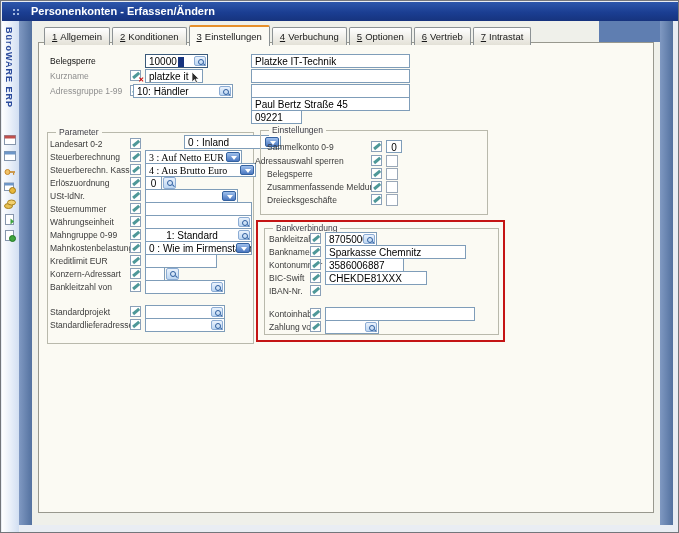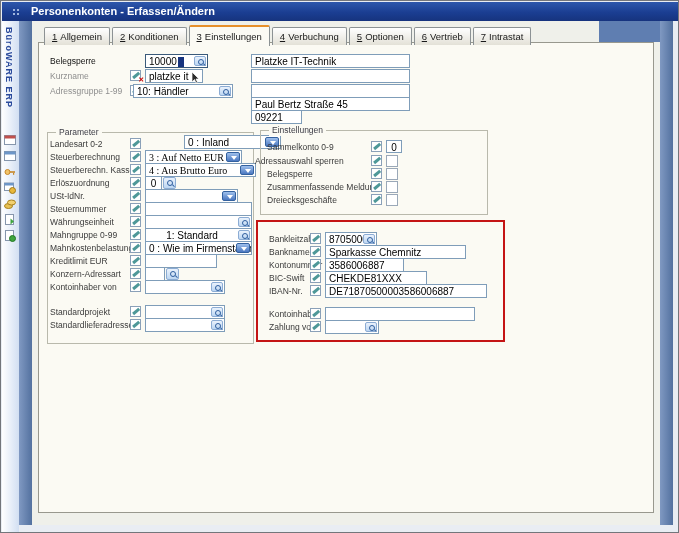--- a/index.html
+++ b/index.html
@@ -220,21 +220,21 @@
 
     <div class="lbl" style="left:11px;top:211px;">Kreditlimit EUR</div>
     <span class="eic" style="left:91px;top:212px;"></span>
     <div class="fld" style="left:106px;top:211px;width:72px;"><span></span></div>
 
     <div class="lbl" style="left:11px;top:224px;">Konzern-Adressart</div>
     <span class="eic" style="left:91px;top:225px;"></span>
     <div class="fld" style="left:106px;top:224px;width:20px;"><span></span></div>
     <span class="lbtn solo" style="left:127px;top:225px;"></span>
 
-    <div class="lbl" style="left:11px;top:237px;">Kontoinhaber von</div>
+    <div class="lbl" style="left:11px;top:237px;">Bankleitzahl von</div>
     <span class="eic" style="left:91px;top:238px;"></span>
     <div class="fld wbtn" style="left:106px;top:237px;width:80px;"><span></span><span class="lbtn"></span></div>
 
     <div class="lbl" style="left:11px;top:262px;">Standardprojekt</div>
     <span class="eic" style="left:91px;top:263px;"></span>
     <div class="fld wbtn" style="left:106px;top:262px;width:80px;"><span></span><span class="lbtn"></span></div>
 
     <div class="lbl" style="left:11px;top:275px;">Standardlieferadresse</div>
     <span class="eic" style="left:91px;top:276px;"></span>
     <div class="fld wbtn" style="left:106px;top:275px;width:80px;"><span></span><span class="lbtn"></span></div>
@@ -257,40 +257,42 @@
 
     <div class="lbl" style="left:228px;top:137px;">Zusammenfassende Meldung</div>
     <span class="eic" style="left:332px;top:138px;"></span>
     <span class="cb" style="left:347px;top:138px;"></span>
 
     <div class="lbl" style="left:228px;top:150px;">Dreiecksgeschäfte</div>
     <span class="eic" style="left:332px;top:151px;"></span>
     <span class="cb" style="left:347px;top:151px;"></span>
 
     <div class="redrect" style="left:217px;top:177px;width:249px;height:122px;"></div>
+    <div class="grp" style="left:225px;top:185px;width:235px;height:107px;">
+      <span class="gtitle">Bankverbindung</span>
+    </div>
 
     <div class="lbl" style="left:230px;top:189px;">Bankleitzahl</div>
     <span class="eic" style="left:271px;top:190px;"></span>
     <div class="fld wbtn center" style="left:286px;top:189px;width:52px;"><span>87050000</span><span class="lbtn"></span></div>
 
     <div class="lbl" style="left:230px;top:202px;">Bankname</div>
     <span class="eic" style="left:271px;top:203px;"></span>
     <div class="fld" style="left:286px;top:202px;width:141px;"><span>Sparkasse Chemnitz</span></div>
 
     <div class="lbl" style="left:230px;top:215px;">Kontonummer</div>
     <span class="eic" style="left:271px;top:216px;"></span>
     <div class="fld" style="left:286px;top:215px;width:79px;"><span>3586006887</span></div>
 
     <div class="lbl" style="left:230px;top:228px;">BIC-Swift</div>
     <span class="eic" style="left:271px;top:229px;"></span>
     <div class="fld" style="left:286px;top:228px;width:102px;"><span>CHEKDE81XXX</span></div>
 
     <div class="lbl" style="left:230px;top:241px;">IBAN-Nr.</div>
     <span class="eic" style="left:271px;top:242px;"></span>
-    <div class="fld" style="left:286px;top:241px;width:162px;"><span>DE71870500003586006887</span></div>
 
     <div class="lbl" style="left:230px;top:264px;">Kontoinhaber</div>
     <span class="eic" style="left:271px;top:265px;"></span>
     <div class="fld" style="left:286px;top:264px;width:150px;"><span></span></div>
 
     <div class="lbl" style="left:230px;top:277px;">Zahlung von</div>
     <span class="eic" style="left:271px;top:278px;"></span>
     <div class="fld wbtn" style="left:286px;top:277px;width:54px;"><span></span><span class="lbtn"></span></div>
 
   </div>

